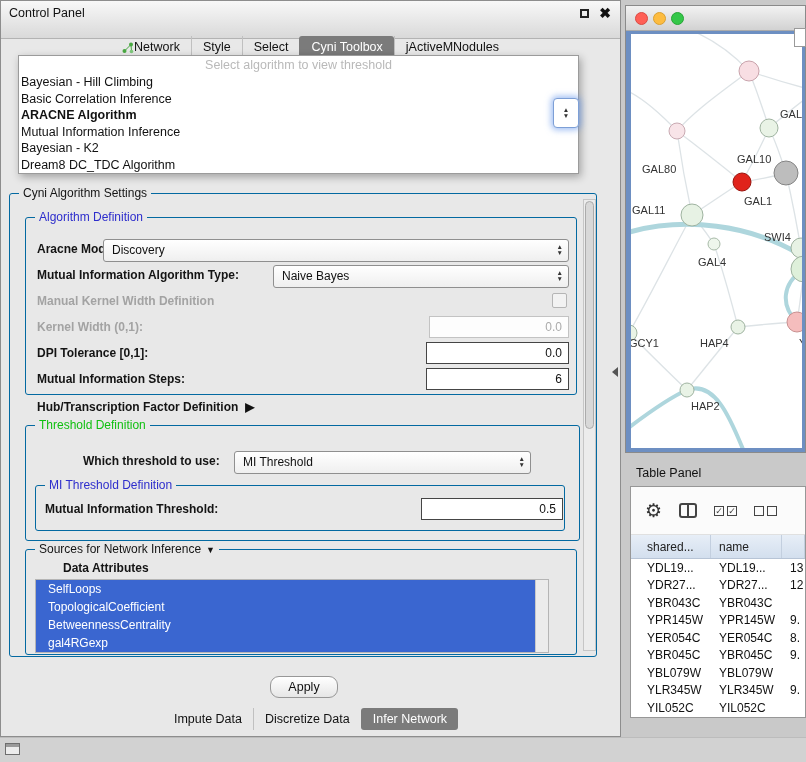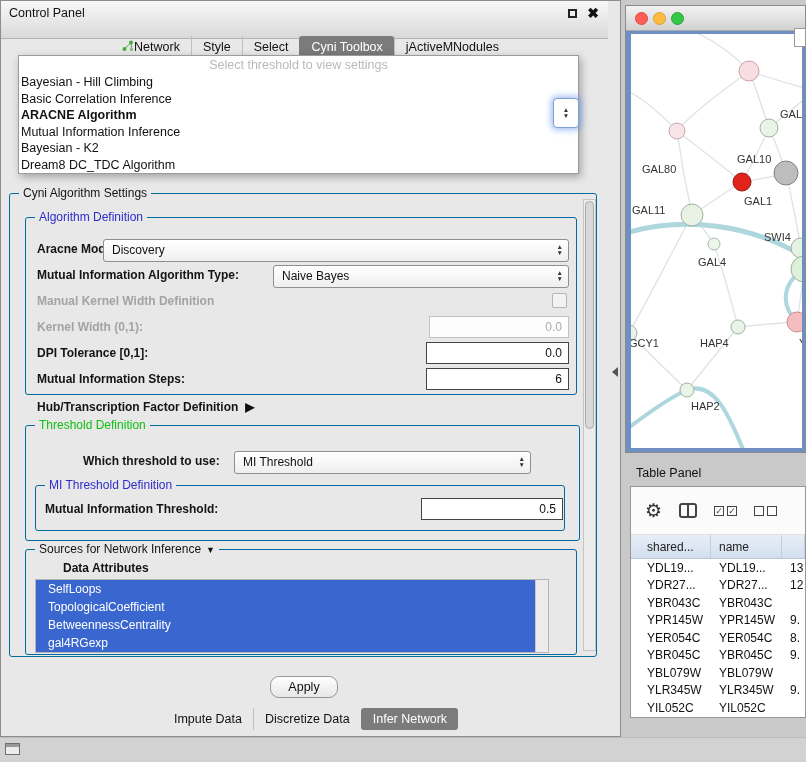--- a/index.html
+++ b/index.html
@@ -1,30 +1,30 @@
 <!DOCTYPE html>
 <html><head>
 <meta charset="utf-8">
 <style>
   * { margin:0; padding:0; box-sizing:border-box; }
   html,body { width:806px; height:762px; }
   body { font-family:"Liberation Sans",sans-serif; background:#c9c9c9; position:relative; overflow:hidden; }
 
   
   #cp { position:absolute; left:0; top:0; width:621px; height:737px; background:#e8e8e8; border:1px solid #8d8d8d; }
-  .cp-titlebar { position:absolute; left:0; top:0; right:12px; height:38px; background:linear-gradient(#f8f8f8,#d9d9d9); border-bottom:1px solid #b3b3b3; }
+  .cp-titlebar { position:absolute; left:0; top:0; right:0; height:38px; background:linear-gradient(#f8f8f8,#d9d9d9); border-bottom:1px solid #b3b3b3; }
   .cp-title { position:absolute; left:8px; top:5px; font-size:12.5px; color:#111; }
   .cp-btns { position:absolute; right:9px; top:6px; display:flex; gap:10px; align-items:center; }
   .btn-restore { width:9px; height:9px; border:2px solid #222; }
   .btn-close { font-size:14px; font-weight:bold; color:#111; line-height:12px; }
 
   .tabrow { position:absolute; left:0; right:0; display:flex; justify-content:center; align-items:center; }
   #top-tabs { top:35px; }
   #bottom-tabs { top:707px; }
-  .tab { font-size:12.5px; color:#111; padding:4px 11px; border-left:1px solid #c0c0c0; display:flex; align-items:flex-start; white-space:nowrap; }
+  .tab { font-size:12.5px; color:#111; padding:4px 11px; border-left:1px solid #c0c0c0; display:flex; align-items:flex-end; white-space:nowrap; }
   .tab:first-child { border-left:none; }
   .tab.active { background:#7b7b7b; color:#fff; border-radius:3px; border-left-color:transparent; }
 
   
   .popup { position:absolute; left:17px; top:54px; width:561px; height:119px; background:#fff; border:1px solid #9b9b9b; box-shadow:2px 3px 8px rgba(0,0,0,.3); z-index:30; }
   .dd-prompt { font-size:12.5px; color:#b9b9b9; text-align:center; height:18px; line-height:18px; }
   .dd-item { font-size:12.5px; color:#111; height:16.5px; line-height:16.5px; padding-left:2px; white-space:nowrap; }
   .dd-bold { font-weight:bold; }
   .combo-ghost { position:absolute; left:552px; top:97px; width:26px; height:30px; background:#fff; border:1px solid #7d9fd6; border-radius:4px; box-shadow:0 0 6px 2px rgba(98,148,235,.6); z-index:35; display:flex; align-items:center; justify-content:center; }
 
@@ -132,21 +132,21 @@
   </div>
 
   <div class="combo-ghost">
     <span class="arrows">
         <span>▲</span>
         <span>▼</span>
       </span>
   </div>
 
   <div class="popup">
-    <div class="dd-prompt">Select threshold to view settings</div>
+    <div class="dd-prompt">Select algorithm to view threshold</div>
     <div>
         <div class="dd-item">Bayesian - Hill Climbing</div>
         <div class="dd-item">Basic Correlation Inference</div>
         <div class="dd-item dd-bold">ARACNE Algorithm</div>
         <div class="dd-item">Mutual Information Inference</div>
         <div class="dd-item">Bayesian - K2</div>
         <div class="dd-item">Dream8 DC_TDC Algorithm</div>
       </div>
   </div>
 

